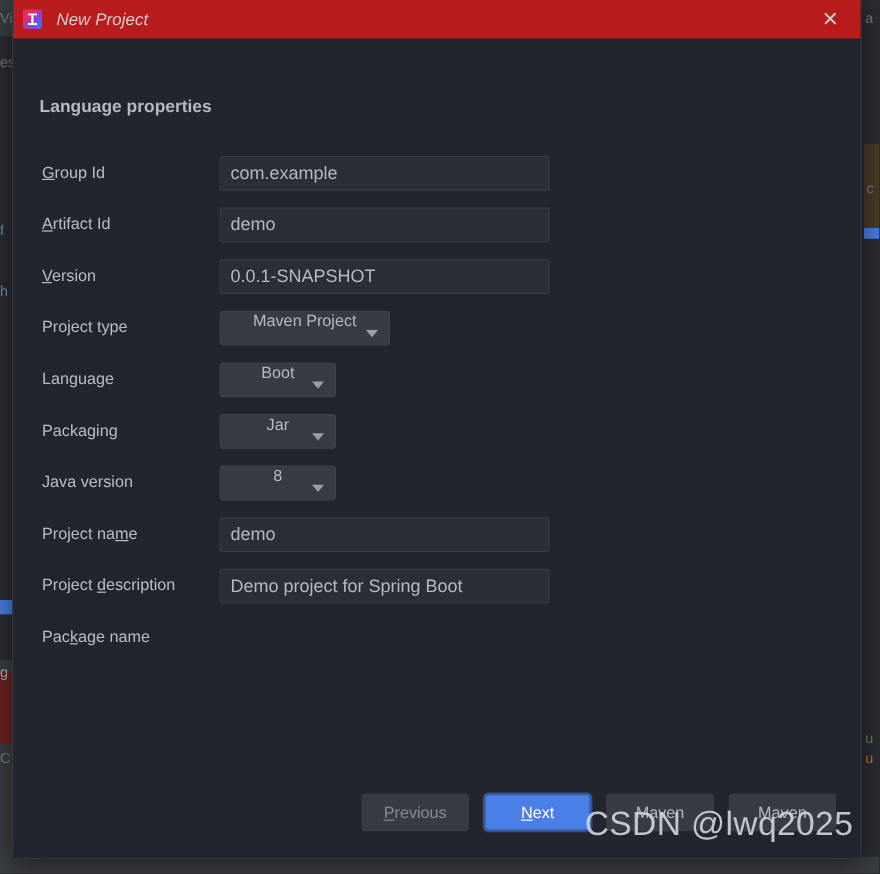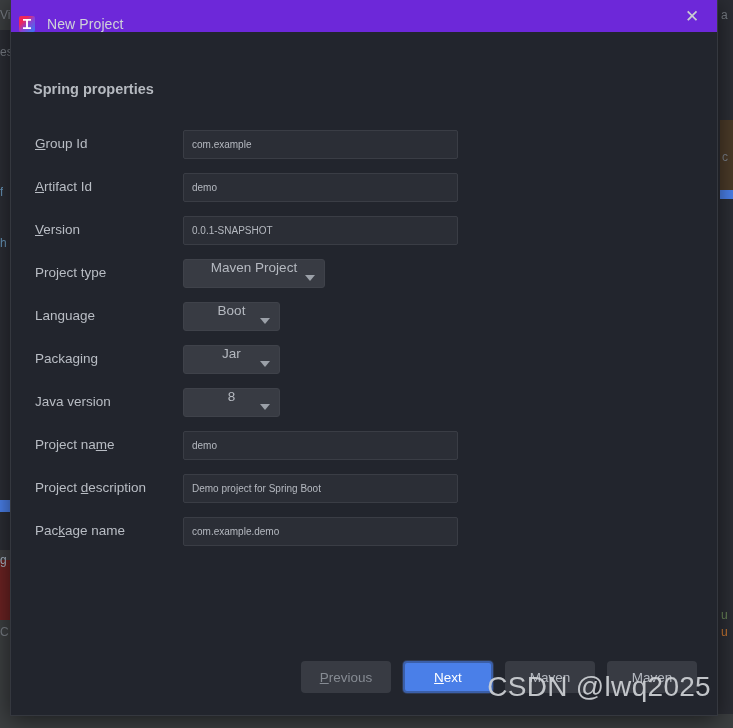--- a/index.html
+++ b/index.html
@@ -77,26 +77,27 @@
     background: #22252d;
     border: 1px solid #35383f;
     border-top: none;
     box-shadow: 0 4px 22px rgba(0,0,0,0.55);
     display: flex;
     flex-direction: column;
   }
 
   .titlebar {
     height: 32px;
-    background: #6d28d9;
-    display: flex;
-    align-items: flex-end;
+    background: #b91c1c;
+    display: flex;
+    align-items: center;
     flex: 0 0 32px;
     padding-left: 8px;
     position: relative;
+    font-style: italic;
   }
 
   .app-icon {
     width: 16px; height: 16px;
     border-radius: 2px;
     background: linear-gradient(135deg, #f0275a 0%, #f0275a 28%, #8a43d6 55%, #2f7cf6 100%);
     position: relative;
     flex: 0 0 16px;
   }
   .app-icon::after {
@@ -166,21 +167,21 @@
   .ftext {
     position: absolute;
     left: 172px;
     top: 0;
     width: 275px;
     height: 29px;
     background: #2b2e36;
     border: 1px solid #3a3d45;
     border-radius: 2px;
     color: #b5b9c0;
-    font-size: 10px;
+    font-size: 15px;
     font-family: "Liberation Sans", sans-serif;
     padding: 0 8px;
     outline: none;
   }
 
   .fcombo {
     position: absolute;
     left: 172px;
     top: 0;
     height: 29px;
@@ -287,21 +288,21 @@
   <div id="dialog">
 
     <div class="titlebar">
       <div class="app-icon"></div>
       <div class="title-text">New Project</div>
       <div class="close-btn">✕</div>
     </div>
 
     <div class="dialog-body">
 
-      <div class="section-title">Spring properties</div>
+      <div class="section-title">Language properties</div>
 
       <div class="form" id="form-rows">
           <div class="form-row">
             <div class="flabel"><u>G</u>roup Id</div>
             <input type="text" class="ftext" value="com.example" style="">
           </div>
           <div class="form-row">
             <div class="flabel"><u>A</u>rtifact Id</div>
             <input type="text" class="ftext" value="demo" style="">
           </div>
@@ -340,21 +341,20 @@
           <div class="form-row">
             <div class="flabel">Project na<u>m</u>e</div>
             <input type="text" class="ftext" value="demo" style="">
           </div>
           <div class="form-row">
             <div class="flabel">Project <u>d</u>escription</div>
             <input type="text" class="ftext" value="Demo project for Spring Boot" style="">
           </div>
           <div class="form-row">
             <div class="flabel">Pac<u>k</u>age name</div>
-            <input type="text" class="ftext" value="com.example.demo" style="">
           </div>
         </div>
 
       <div class="footer" id="footer-buttons">
           <div class="btn disabled"><u>P</u>revious</div>
           <div class="btn primary"><u>N</u>ext</div>
           <div class="btn ">Maven</div>
           <div class="btn ">Maven</div>
         </div>
 

